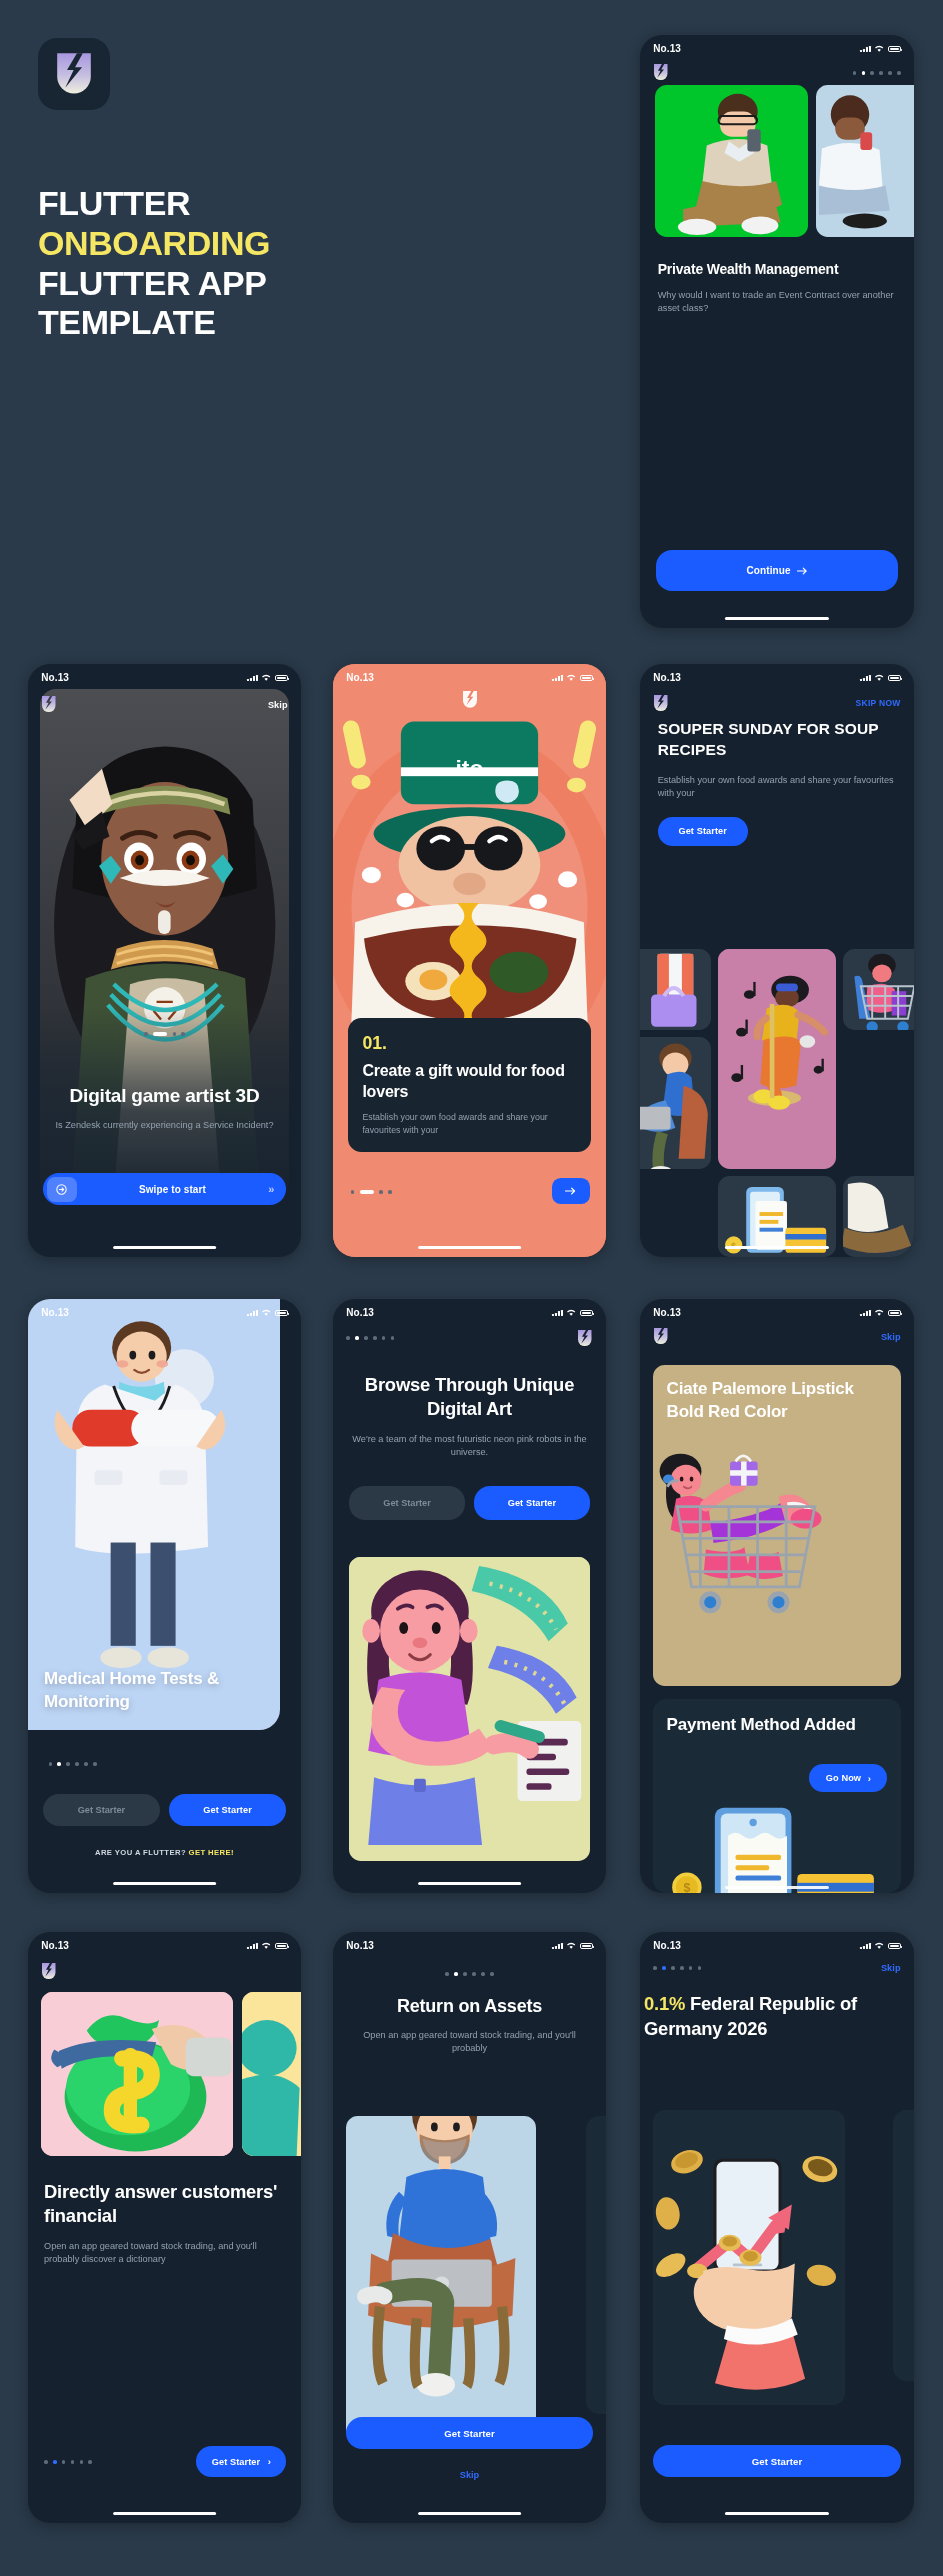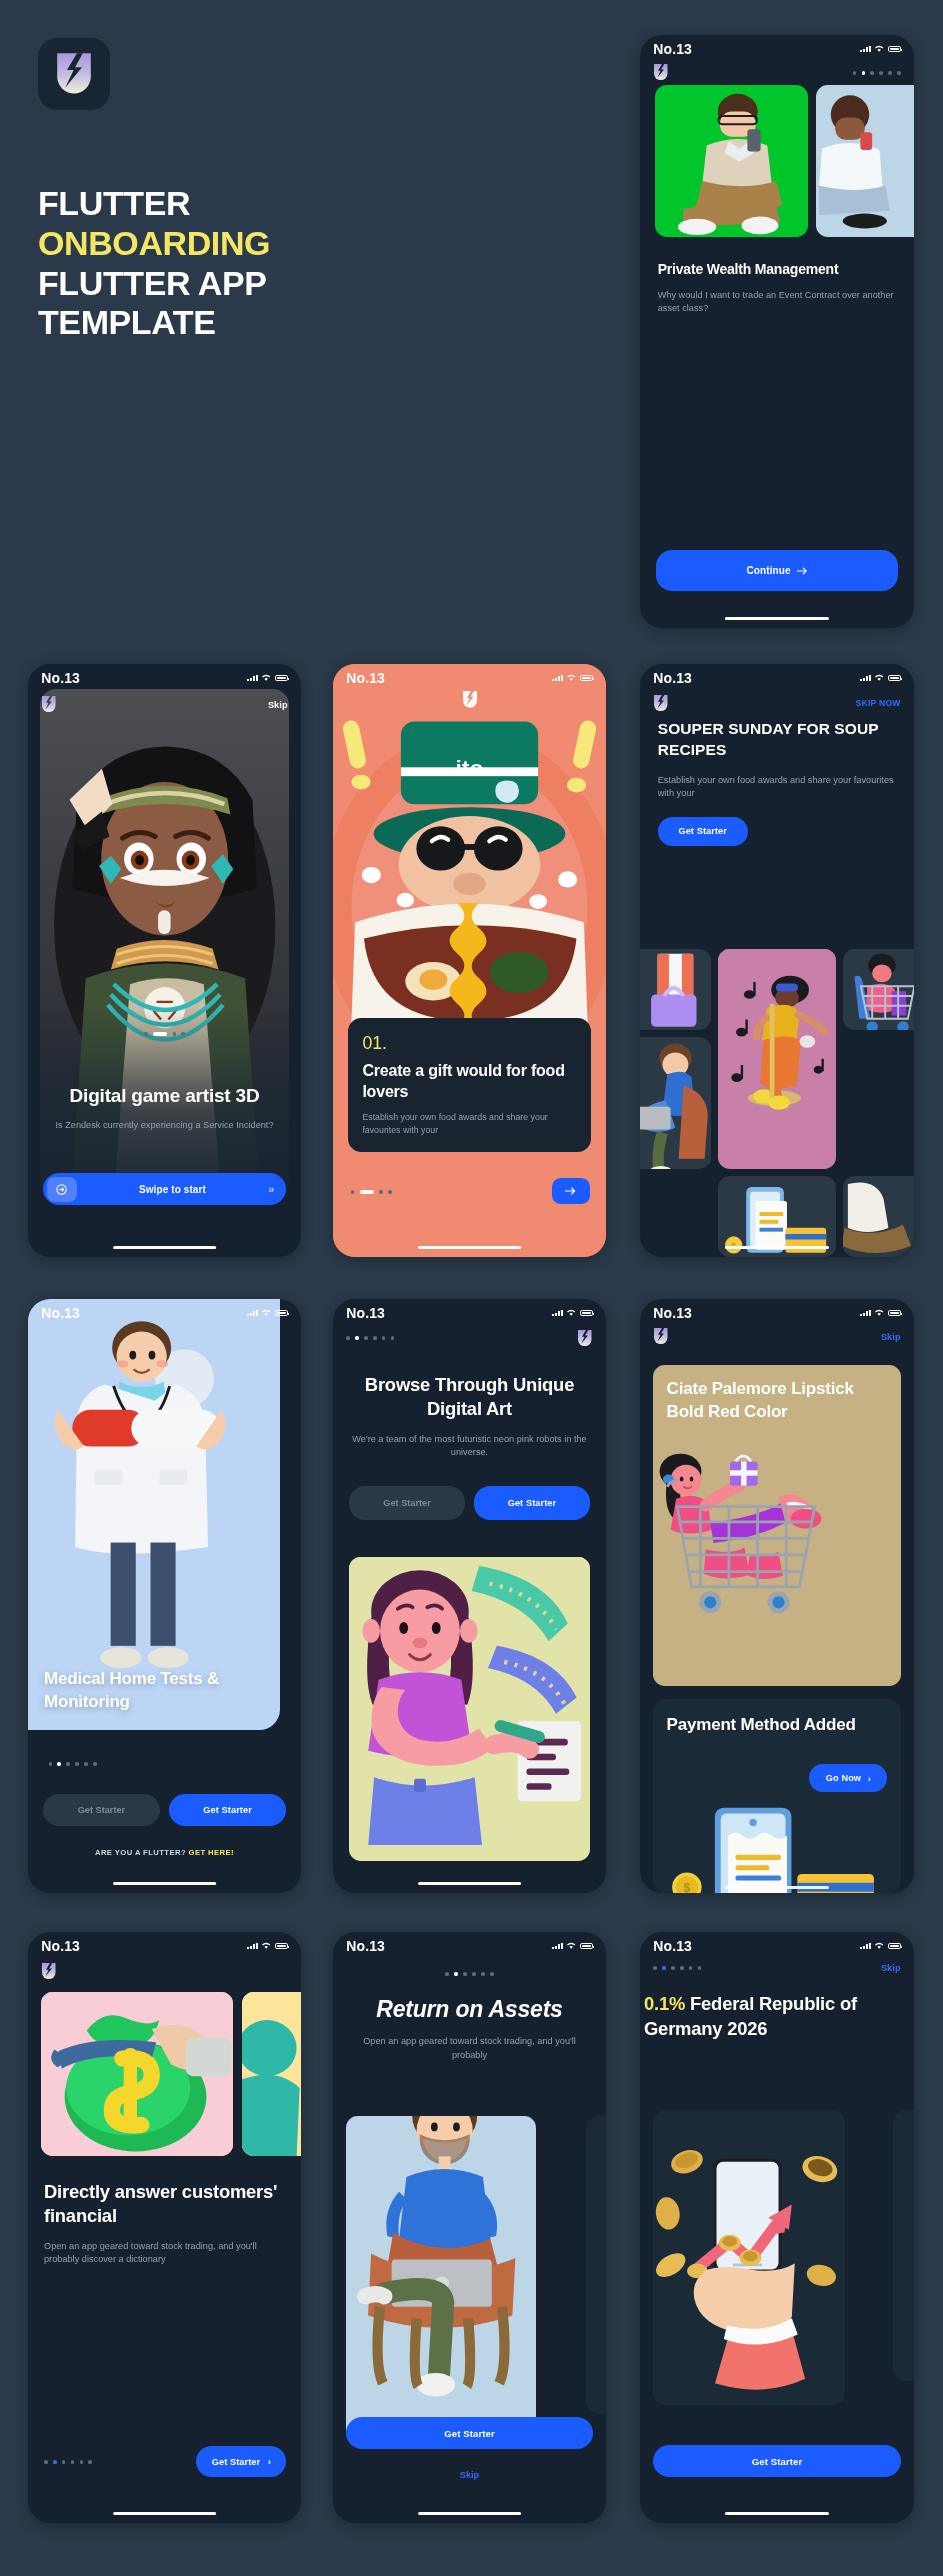--- a/index.html
+++ b/index.html
@@ -20,23 +20,23 @@
   .logo-mark { width: 38px; height: 43px; display:block; }
   .hero-title { margin-top: 74px; font-weight: 700; font-size: 34px; line-height: 1.17; letter-spacing: -0.4px; color: #ffffff; }
   .hero-title .accent { color: #f5e663; }
 
   
   .phone {
     position: absolute; border-radius: 22px; background: #15212e;
     overflow: hidden; box-shadow: 0 2.9px 13.3px rgba(0,0,0,.30);
   }
   .statusbar {
-    height: 22px; display: flex; justify-content: space-between;
+    height: 22px; display: flex; align-items: center; justify-content: space-between;
     padding: 5.9px 13.3px 0 13.3px; color: #fff;
-    font-size: 14px; font-weight: 700; letter-spacing: 0.1px;
+    font-size: 10px; font-weight: 700; letter-spacing: 0.1px;
     position: relative; z-index: 30;
   }
   .statusbar.on-light { color: #fff; }
   .sb-right { display: flex; align-items: center; gap: 3.7px; }
   .bars { display:flex; align-items:flex-end; gap:1.1px; height:6.6px; }
   .bars i { width:1.8px; background:#fff; border-radius:0.4px; display:block; }
   .bars i:nth-child(1){height:2.6px}.bars i:nth-child(2){height:3.7px}
   .bars i:nth-child(3){height:5px}.bars i:nth-child(4){height:6.3px}
   .batt { width:12.5px; height:6.6px; border:0.9px solid #fff; border-radius:1.9px; position:relative; }
   .batt::after { content:''; position:absolute; right:-2.2px; top:1.9px; width:1.2px; height:2.7px; background:#fff; border-radius:0 0.7px 0.7px 0; }
@@ -327,21 +327,21 @@
               <i></i>
             </span>
         </span>
       </div>
       <svg class="brand" viewBox="0 0 52 58" style="position:absolute; left:50%; transform:translateX(-50%); top:26.5px; width:16px; height:17.7px;">
         <path d="M3 0 H49 V32 A23 23 0 0 1 26 55 A23 23 0 0 1 3 32 Z" fill="#fff" opacity=".95"></path>
         <path d="M30 0 L16.5 23 H25.5 L14 47 L37 19 H27.5 L38 0 Z" fill="#f0836b"></path>
       </svg>
 
       <div style="position:absolute; left:14.7px; right:14.7px; top:354px; background:#18242f; border-radius:13.3px; padding:14.7px 14.7px 16px 14.7px;">
-        <div style="color:#f5e663; font-size:17.7px; font-weight:400;">01.</div>
+        <div style="color:#f5e663; font-size:17.7px; font-weight:700;">01.</div>
         <div class="title" style="font-size:16px; line-height:1.28; margin-top:7.4px;">Create a gift would for food lovers</div>
         <div class="sub" style="font-size:8.8px; margin-top:8.8px;">Establish your own food awards and share your favourites with your</div>
       </div>
 
       <div class="dots" style="position:absolute; left:17.7px; bottom:63px;">
         <span></span>
         <span class="wide"></span>
         <span></span>
         <span></span>
       </div>
@@ -829,21 +829,21 @@
       <div class="dots" style="position:absolute; left:0; right:0; top:40px; justify-content:center;">
         <span></span>
         <span class="on"></span>
         <span></span>
         <span></span>
         <span></span>
         <span></span>
       </div>
 
       <div style="position:absolute; left:16px; right:16px; top:63px; text-align:center;">
-        <div class="title" style="font-size:23px; line-height:1.3;font-style:italic;">Return on Assets</div>
+        <div class="title" style="font-size:18px; line-height:1.3;">Return on Assets</div>
         <div class="sub" style="font-size:9.2px; margin-top:10.3px;">Open an app geared toward stock trading, and you'll probably</div>
       </div>
 
       <div class="imgcard" style="position:absolute; left:13.3px; width:190px; top:184px; height:324px; background:#bcd6e8;">
         <svg viewBox="0 0 258 500" style="position:absolute; left:0; top:-41px; width:100%; height:369px;">
           <ellipse cx="134" cy="56" rx="44" ry="40" fill="#5c3a22"></ellipse>
           <ellipse cx="134" cy="74" rx="38" ry="38" fill="#f6cdaa"></ellipse>
           <ellipse cx="120" cy="70" rx="4.6" ry="6" fill="#1d1d1f"></ellipse>
           <ellipse cx="150" cy="70" rx="4.6" ry="6" fill="#1d1d1f"></ellipse>
           <path d="M104 86 q30 10 60 0 q-6 30 -30 30 q-24 0 -30 -30Z" fill="#fbfbfb"></path>

